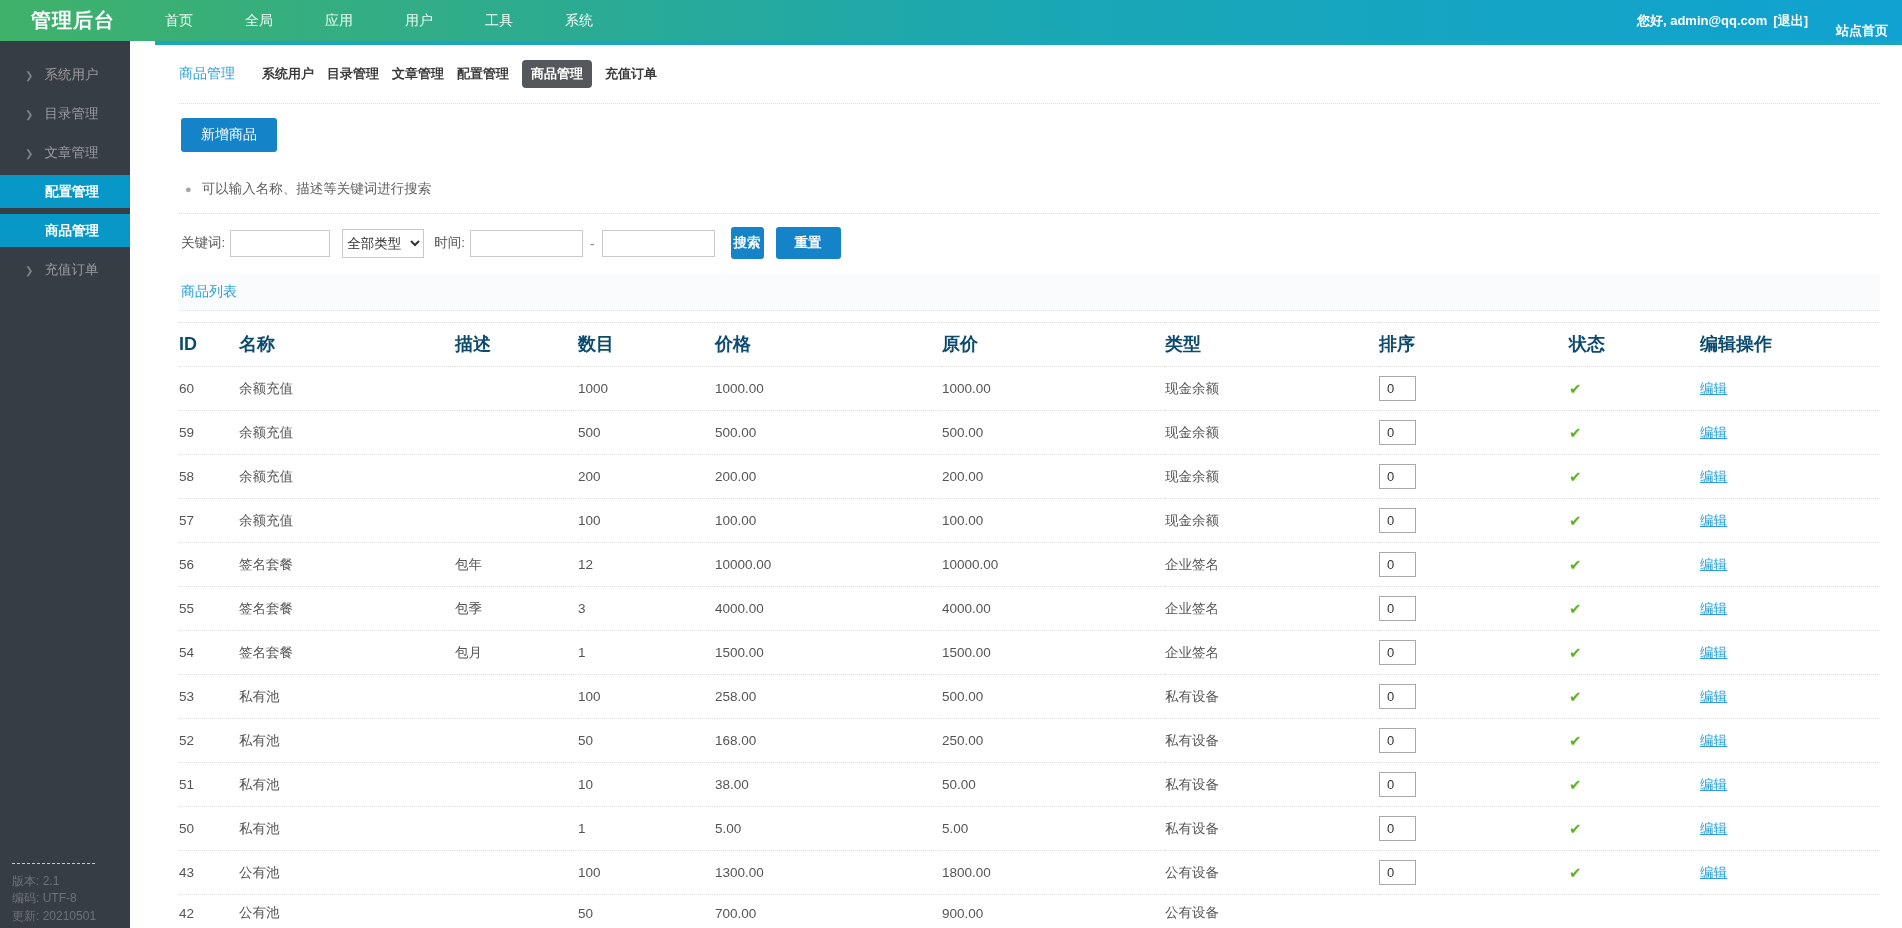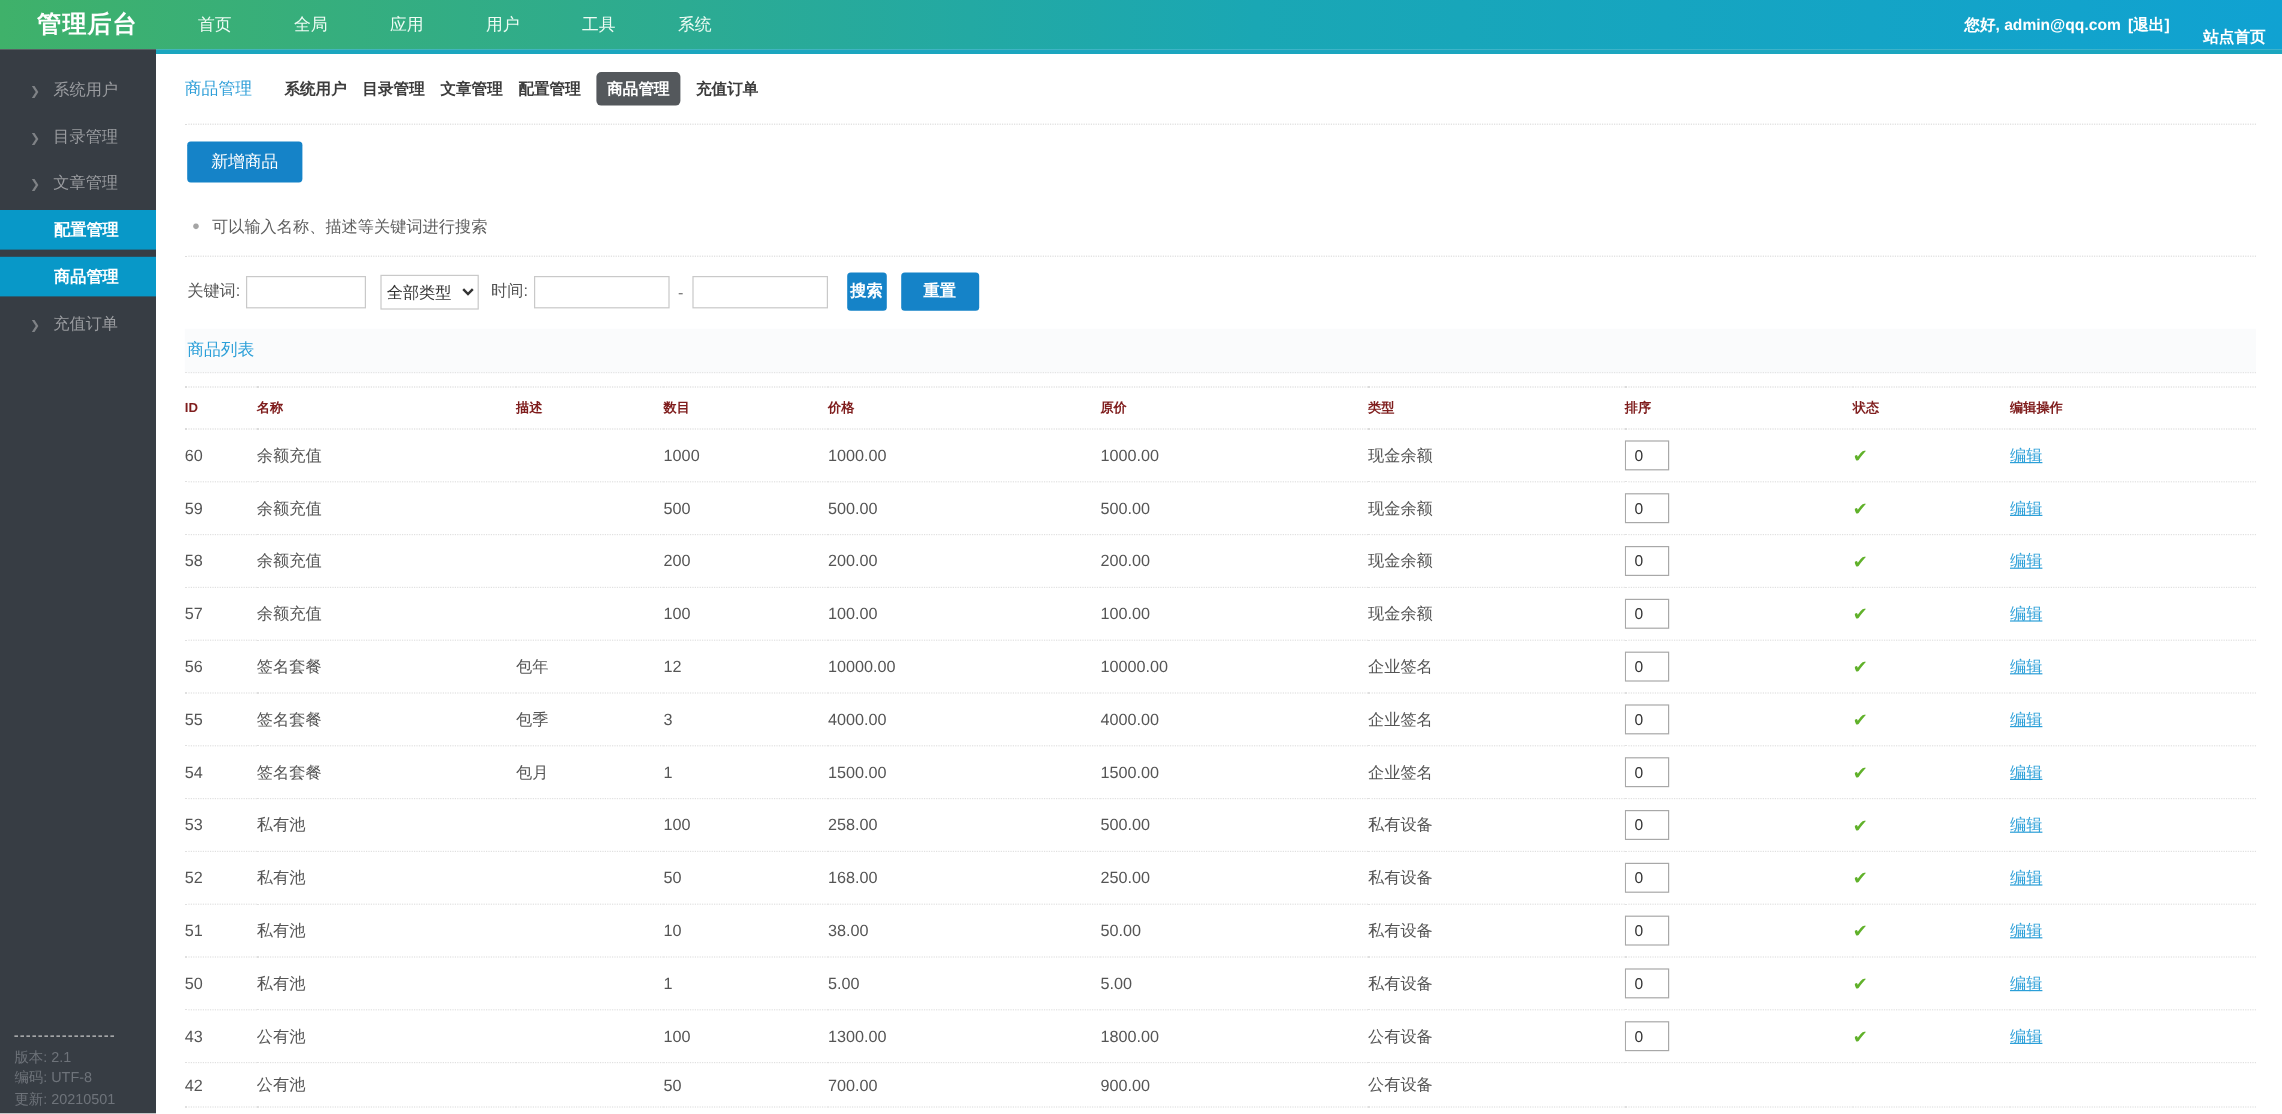--- a/index.html
+++ b/index.html
@@ -11,21 +11,21 @@
     background:linear-gradient(90deg,#3fb16a 0%,#2cab92 30%,#1aa7b4 55%,#10a2d2 100%); }
   .brand { color:#fff; font-size:20px; font-weight:bold; margin-left:31px; letter-spacing:1px; }
   .topnav { display:flex; margin-left:50px; }
   .topnav .nav-item { color:#eefcf4; font-size:14px; width:80px; text-align:left; cursor:pointer; }
   .topbar-right { position:absolute; right:14px; top:0; height:41px; display:flex; align-items:center; color:#fff; font-size:13px; }
   .topbar-right .greeting { margin-right:6px; font-weight:bold; }
   .topbar-right .logout { color:#fff; font-weight:bold; cursor:pointer; text-decoration:none; }
   .topbar-right .site-home { color:#fff; font-weight:bold; cursor:pointer; margin-left:28px; text-decoration:none;margin-top:20px; }
 
   
-  .frame { display:flex; height:887px; }
+  .frame { display:flex; height:887px;gap:25px; }
   .sidebar { width:130px; background:#373d44; position:relative; flex:none; }
   .side-list { padding-top:17px; }
   .side-item { height:33px; line-height:33px; margin-bottom:6px; padding-left:25px;
     color:#9a9ca0; font-size:13.5px; cursor:pointer; white-space:nowrap; }
   .side-item .chev { color:#7f8286; font-size:10px; margin-right:11px; }
   .side-item.active { background:#0898c8; color:#fff; font-weight:bold; padding-left:45px; }
   .side-footer { position:absolute; left:12px; bottom:3px; color:#6e737a; font-size:12px; line-height:17.5px; }
   .side-footer .dash { width:83px; border-top:1px dashed #c8c8c8; margin-bottom:9px; }
 
   .main { flex:1; background:#fff; border-top:4px solid #1ba6bf; padding:0 22px 0 24px; }
@@ -59,21 +59,21 @@
   .inp-time { width:113px; }
   .sel-type { height:29px; width:82px; margin:0 8px 0 12px; border:1px solid #c9c9c9;
     font-size:13.5px; color:#333; font-family:inherit; background:#fff; }
   .lbl-time { margin-left:2px; }
   .dash-sep { margin:0 7px; color:#777; }
   .btn-search { margin-left:16px; padding:7px 3px; font-size:13.5px; font-weight:bold; }
   .btn-reset { margin-left:12px; padding:7px 19px; font-size:13.5px; font-weight:bold; }
 
   
   table { width:100%; border-collapse:collapse; margin-top:11px; border-top:1px dotted #dcdcdc; table-layout:fixed; }
-  th { text-align:left; font-size:11px; color:#7f1d1d; font-weight:bold;
+  th { text-align:left; font-size:18px; color:#0c4a6e; font-weight:bold;
     padding:9px 8px 10px 0; border-bottom:1px dotted #dcdcdc; white-space:nowrap; }
   td { font-size:13.5px; color:#555; padding:9px 8px 9px 0; border-bottom:1px dotted #e0e0e0;
     white-space:nowrap; overflow:hidden; }
   .sort-input { width:37px; height:25px; border:1px solid #a8a8a8; padding-left:7px;
     font-size:13px; color:#333; font-family:inherit; }
   .check { color:#60b12a; font-size:15px; font-weight:bold; }
   .edit-link { color:#2b9fd8; text-decoration:underline; cursor:pointer; }
 </style>
 </head>
 <body>

